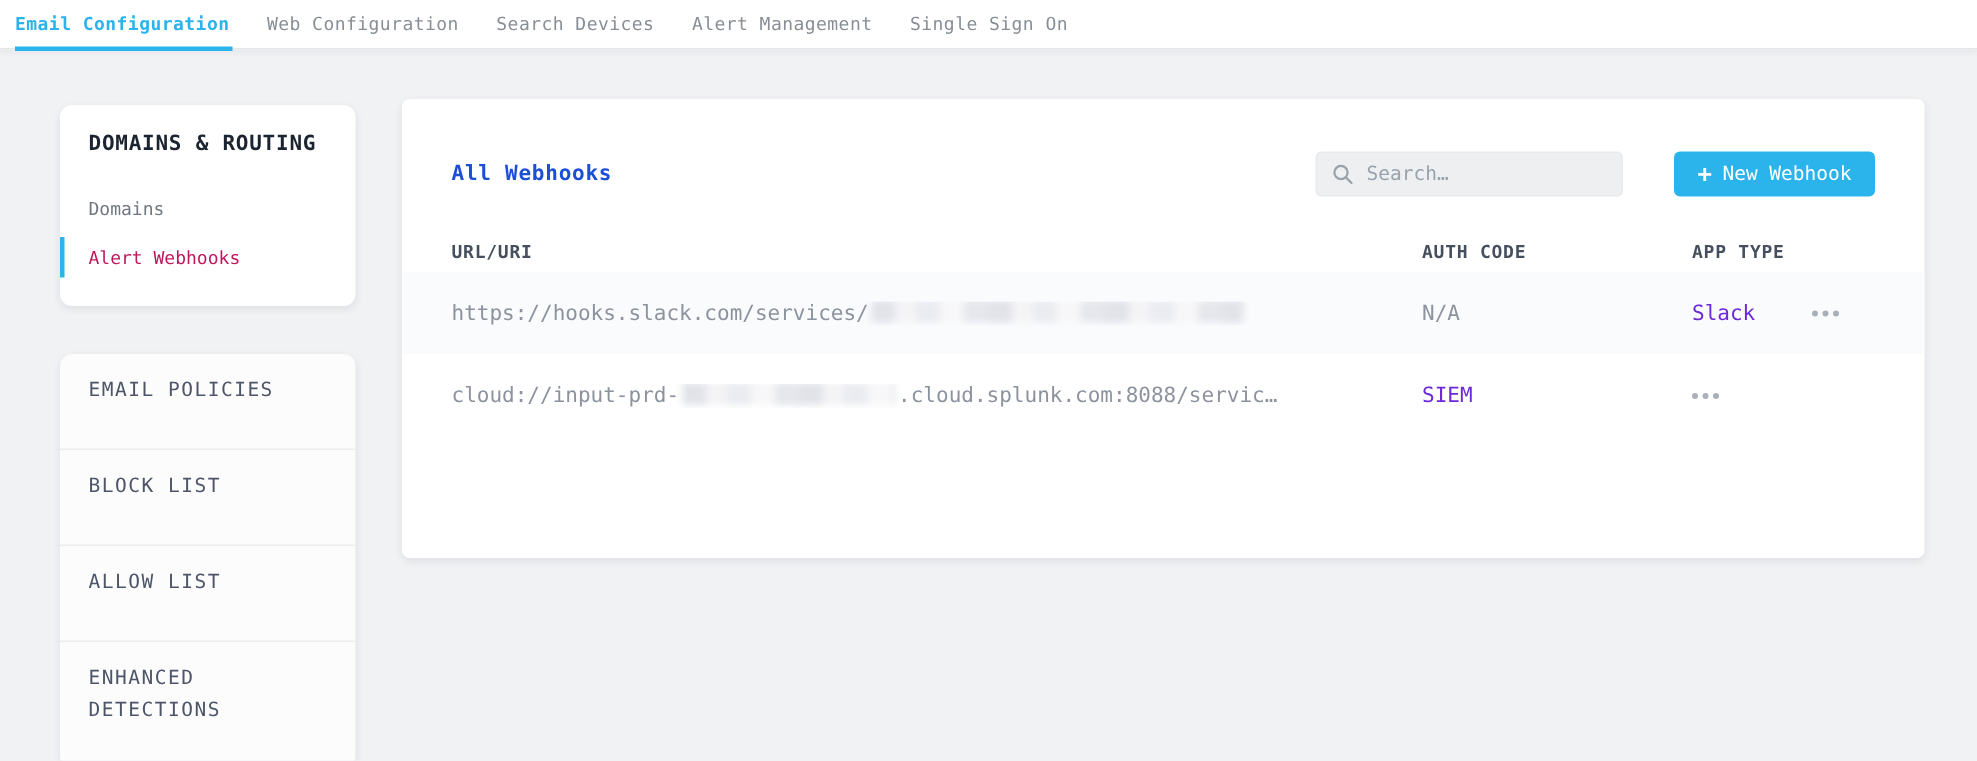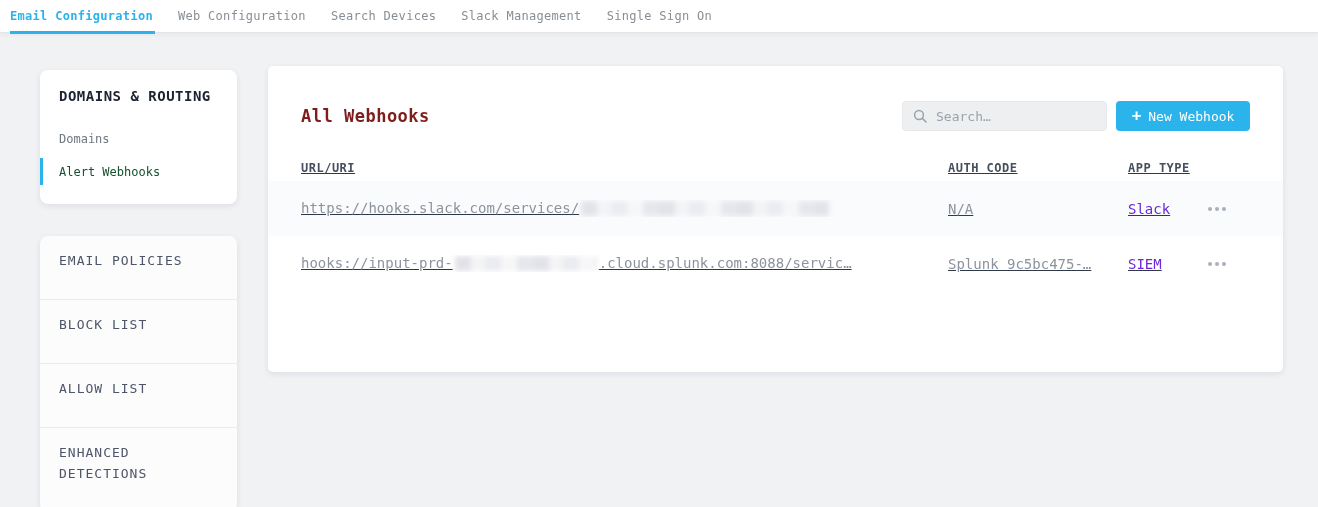--- a/index.html
+++ b/index.html
@@ -45,21 +45,21 @@
   .side-title {
     font-size:14px; font-weight:bold; color:#1b2430;
     letter-spacing:0.5px; padding:0 16px 0 19px; margin-bottom:18px;
     white-space:nowrap;
   }
   .side-item {
     font-size:12px; color:#707780; padding-left:19px;
     height:33px; display:flex; align-items:center;
     position:relative; cursor:pointer; white-space:nowrap;
   }
-  .side-item.active { color:#14532d;text-align:right; }
+  .side-item.active { color:#be185d;text-align:right; }
   .side-item.active::before {
     content:""; position:absolute; left:0; top:3px; bottom:3px;
     width:3px; background:#2bb3ec;
   }
   .sections-card { margin-top:32px; background:#fcfcfd; }
   .section-item {
     min-height:54px; display:flex; align-items:center;
     padding:14px 18px 28px 19px;
     font-size:13px; letter-spacing:1px; color:#4d5568;
     border-bottom:1px solid #e9ebed; cursor:pointer;
@@ -70,22 +70,22 @@
   
   .main-card {
     width:1015px; height:306px; margin-top:-2px;
     background:#ffffff; border-radius:5px;
     box-shadow:0 2px 6px rgba(25,35,55,0.09);
   }
   .card-header {
     display:flex; align-items:center;
     padding:35px 33px 0 33px; height:65px;
   }
-  .page-title { font-size:17px; font-weight:bold; color:#7f1d1d; letter-spacing:0.5px; }
-  .header-right { margin-left:auto; display:flex; align-items:center; }
+  .page-title { font-size:14px; font-weight:bold; color:#1d4ed8; letter-spacing:0.5px; }
+  .header-right { margin-left:auto; display:flex; align-items:center;gap:25px; }
   .search-box {
     width:205px; height:30px; background:#edeff1;
     border:1px solid #e7e9eb; border-radius:4px;
     display:flex; align-items:center; padding:0 10px;
   }
   .search-box svg { flex:none; margin-right:9px; }
   .search-box input {
     border:none; outline:none; background:transparent;
     font-family:inherit; font-size:13px; color:#5d6673; width:100%;
   }
@@ -95,21 +95,21 @@
     background:#2bb3ec; color:#ffffff; border:none; border-radius:4px;
     font-family:inherit; font-size:13px; cursor:pointer;
     display:flex; align-items:center; justify-content:center; gap:7px;
     white-space:nowrap;
   }
   .btn-plus { font-size:16px; font-weight:bold; line-height:1; }
 
   
   .tgrid {
     display:grid; grid-template-columns:647px 180px 80px auto;
-    align-items:center; padding-left:33px;text-decoration:underline;
+    align-items:center; padding-left:33px;
   }
   .table-head { margin-top:30px; height:20px; padding-bottom:11px; }
   .th {
     font-size:12px; font-weight:bold; color:#454f5e; letter-spacing:0.5px;
     white-space:nowrap;
   }
   .trow { height:55px; }
   .trow.tint { background:#f9fbfd; }
   .td-url { font-size:14px; color:#8c939e; white-space:nowrap; overflow:hidden; }
   .td-auth { font-size:14px; color:#8c939e; white-space:nowrap; }
@@ -132,21 +132,21 @@
     width:4px; height:4px; border-radius:50%; background:#aab0b9; display:block;
   }
 </style>
 </head>
 <body>
 
 <nav class="tabbar">
   <div class="tab active">Email Configuration</div>
   <div class="tab">Web Configuration</div>
   <div class="tab">Search Devices</div>
-  <div class="tab">Slack Management</div>
+  <div class="tab">Alert Management</div>
   <div class="tab">Single Sign On</div>
 </nav>
 
 <div class="content">
 
   <aside class="sidebar">
 
     <div class="side-card routing-card">
       <div class="side-title">DOMAINS &amp; ROUTING</div>
       <div class="side-item">Domains</div>
@@ -194,22 +194,21 @@
         <div class="td-auth">N/A</div>
         <div class="td-app">Slack</div>
         <div class="row-actions">
           <i></i>
             <i></i>
             <i></i>
         </div>
       </div>
 
       <div class="tgrid trow">
-        <div class="td-url"><span>hooks://input-prd-</span><span class="redact w2"></span><span>.cloud.splunk.com:8088/servic…</span></div>
-        <div class="td-auth">Splunk 9c5bc475-…</div>
+        <div class="td-url"><span>cloud://input-prd-</span><span class="redact w2"></span><span>.cloud.splunk.com:8088/servic…</span></div>
         <div class="td-app">SIEM</div>
         <div class="row-actions">
           <i></i>
             <i></i>
             <i></i>
         </div>
       </div>
 
     </div>
   </section>

